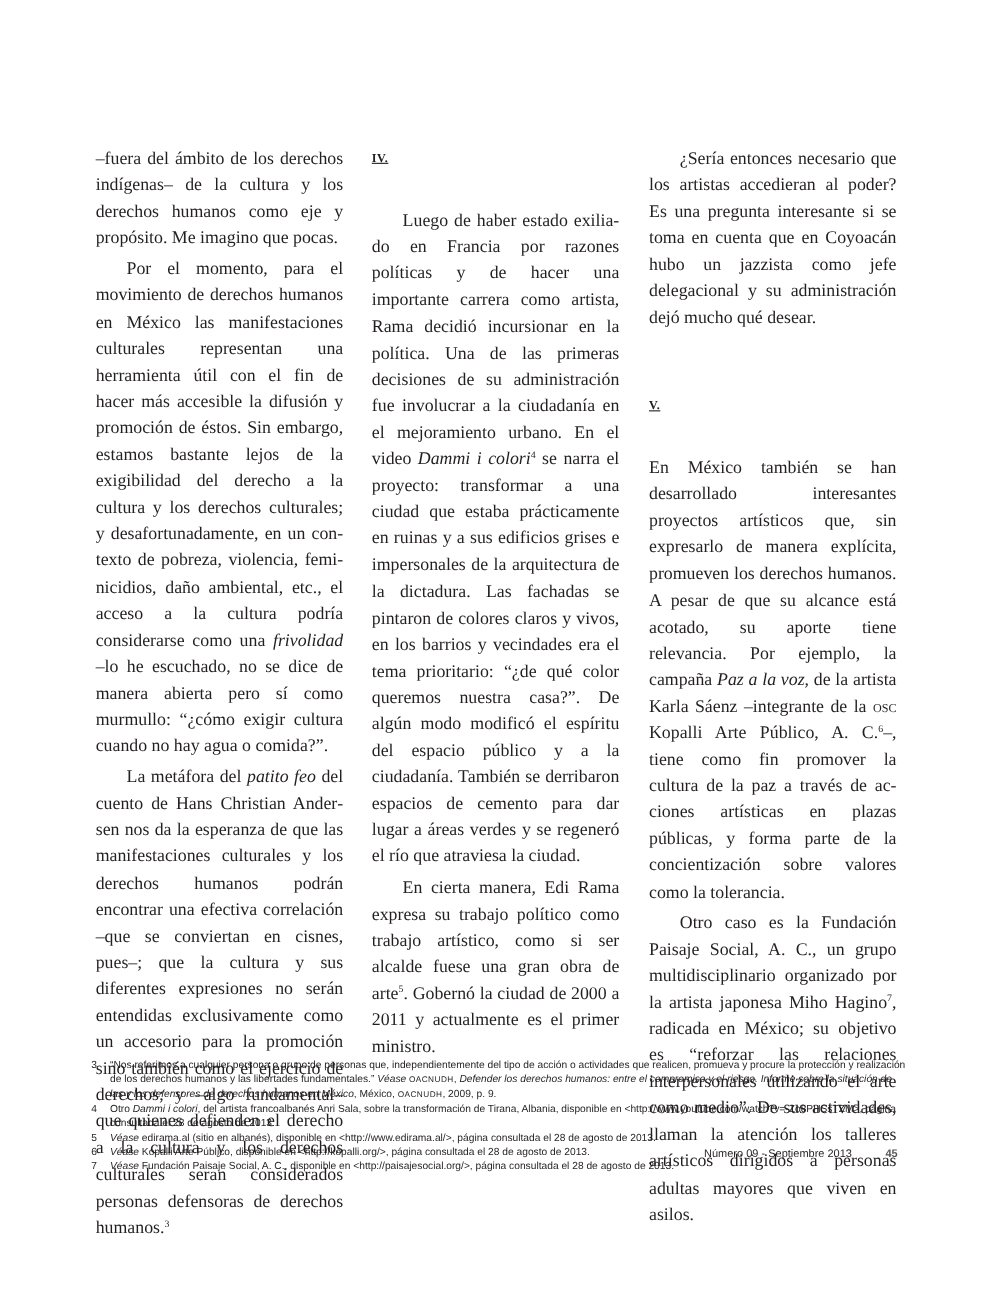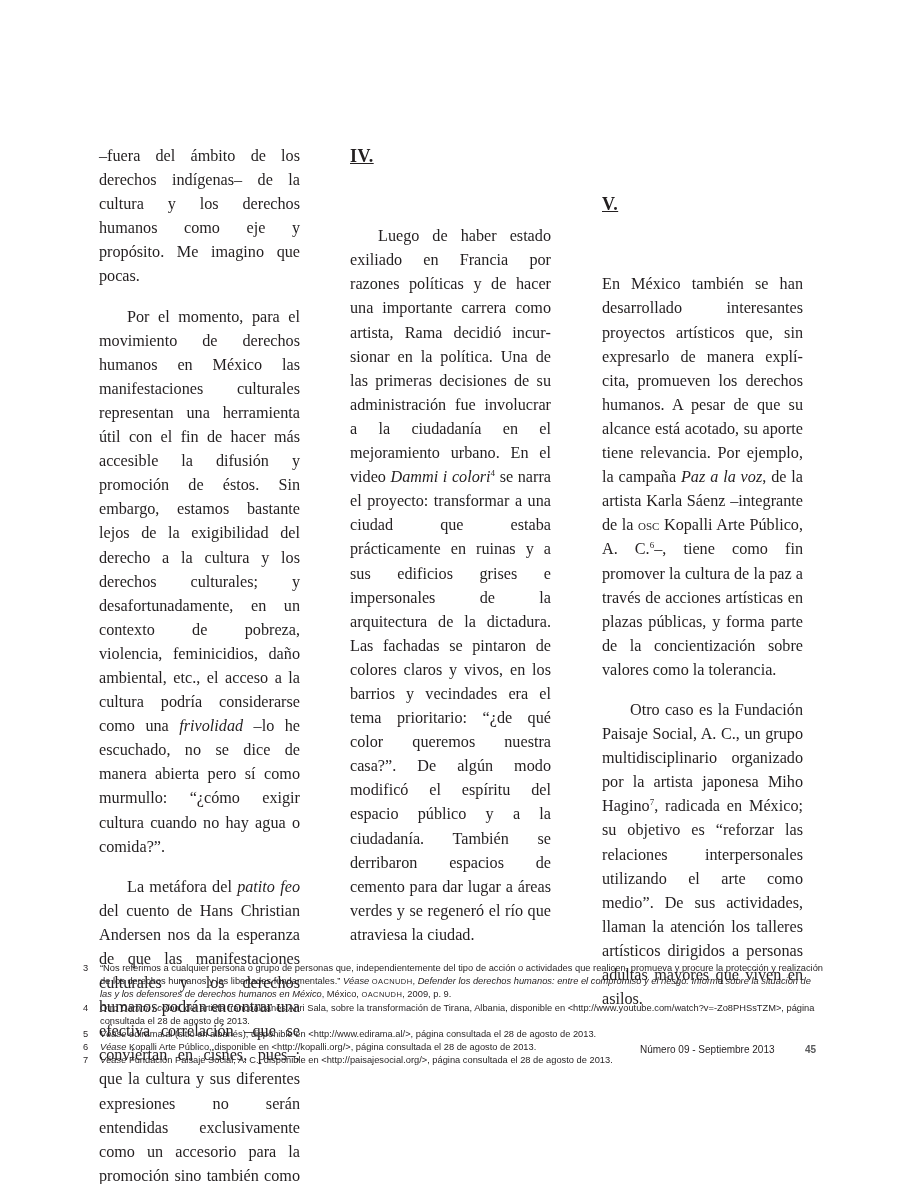--- a/index.html
+++ b/index.html
@@ -6,23 +6,23 @@
     body { width: 899px; height: 1184px; position: relative; overflow: hidden; color: #231f20; }
     .col {
       position: absolute; top: 128px; width: 233px;
       font-family: "Liberation Serif", "DejaVu Serif", serif;
       font-size: 16.2px; line-height: 24.1px; text-align: justify;
       hyphens: manual;
     }
     #col1 { left: 83px; }
     #col2 { left: 334px; }
     #col3 { left: 586px; }
-    .col p { margin: 16px; }
+    .col p { margin: 4px; }
     .col p.ind { text-indent: 28px; }
-    .sec { font-size: 18px; font-weight: bold; letter-spacing: 0.5px; height: 24.1px; margin: 0; text-decoration: underline; }
+    .sec { font-size: 11px; font-weight: bold; letter-spacing: 0.5px; height: 24.1px; margin: 0; text-decoration: underline; }
     .gap1 { height: 24.1px; }
     .gap2 { height: 48.2px; }
     sup { font-size: 9px; line-height: 0; vertical-align: 6px; }
     .sc { font-variant: small-caps; text-transform: lowercase; font-family: Liberation Serif, serif; }
     .fn-block {
       position: absolute; left: 83px; top: 962px; width: 740px;
       font-family: "Liberation Sans", "DejaVu Sans", sans-serif;
       font-size: 9.3px; line-height: 13.2px; color: #231f20;
     }
     .fn { display: flex; }
@@ -42,23 +42,25 @@
 <div class="col" id="col1">
   <p>–fuera del ámbito de los derechos in­dígenas– de la cultura y los derechos humanos como eje y propósito. Me imagino que pocas.</p>
   <p class="ind"><span>Por el momento, para el movi­miento de derechos humanos en México las manifestaciones cultu­rales representan una herramienta útil con el fin de hacer más accesi­ble la difusión y promoción de éstos. Sin embargo, estamos bastante lejos de la exigibilidad del derecho a la cultura y los derechos culturales; y desafortunadamente, en un con­texto de pobreza, violencia, femi­nicidios, daño ambiental, etc., el acceso a la cultura podría considerar­se como una </span><em>frivolidad</em><span> –lo he escu­chado, no se dice de manera abierta pero sí como murmullo: “¿cómo exigir cultura cuando no hay agua o comida?”.</span></p>
   <p class="ind"><span>La metáfora del </span><em>patito feo</em><span> del cuento de Hans Christian Ander­sen nos da la esperanza de que las manifestaciones culturales y los de­rechos humanos podrán encontrar una efectiva correlación –que se conviertan en cisnes, pues–; que la cultura y sus diferentes expresiones no serán entendidas exclusivamente como un accesorio para la promo­ción sino también como el ejercicio de derechos; y –algo fundamental– que quienes defienden el derecho a la cultura y los derechos culturales seran considerados personas defen­soras de derechos humanos.</span><sup>3</sup></p>
 </div>
 
 <div class="col" id="col2">
   <p class="sec">IV.</p>
   <div class="gap1"></div>
   <p class="ind"><span>Luego de haber estado exilia­do en Francia por razones políticas y de hacer una importante carrera como artista, Rama decidió incur­sionar en la política. Una de las primeras decisiones de su adminis­tración fue involucrar a la ciudada­nía en el mejoramiento urbano. En el video </span><em>Dammi i colori</em><sup>4</sup><span> se narra el proyecto: transformar a una ciudad que estaba prácticamente en ruinas y a sus edificios grises e impersona­les de la arquitectura de la dictadura. Las fachadas se pintaron de colores claros y vivos, en los barrios y vecin­dades era el tema prioritario: “¿de qué color queremos nuestra casa?”. De algún modo modificó el espíritu del espacio público y a la ciudadanía. También se derribaron espacios de cemento para dar lugar a áreas ver­des y se regeneró el río que atraviesa la ciudad.</span></p>
+  <p class="ind"><span>En cierta manera, Edi Rama ex­presa su trabajo político como traba­jo artístico, como si ser alcalde fuese una gran obra de arte</span><sup>5</sup><span>. Gobernó la ciudad de 2000 a 2011 y actualmen­te es el primer ministro.</span></p>
 </div>
 
 <div class="col" id="col3">
+  <p class="ind">¿Sería entonces necesario que los artistas accedieran al poder? Es una pregunta interesante si se toma en cuenta que en Coyoacán hubo un jazzista como jefe delegacional y su administración dejó mucho qué desear.</p>
   <div class="gap2"></div>
   <p class="sec">V.</p>
   <div class="gap1"></div>
   <p><span>En México también se han desarro­llado interesantes proyectos artísticos que, sin expresarlo de manera explí­cita, promueven los derechos huma­nos. A pesar de que su alcance está acotado, su aporte tiene relevancia. Por ejemplo, la campaña </span><em>Paz a la voz</em><span>, de la artista Karla Sáenz –inte­grante de la </span><span class="sc">OSC</span><span> Kopalli Arte Públi­co, A. C.</span><sup>6</sup><span>–, tiene como fin promover la cultura de la paz a través de ac­ciones artísticas en plazas públicas, y forma parte de la concientización sobre valores como la tolerancia.</span></p>
   <p class="ind"><span>Otro caso es la Fundación Paisa­je Social, A. C., un grupo multidis­ciplinario organizado por la artista japonesa Miho Hagino</span><sup>7</sup><span>, radicada en México; su objetivo es “reforzar las relaciones interpersonales utilizando el arte como medio”. De sus activi­dades, llaman la atención los talleres artísticos dirigidos a personas adultas mayores que viven en asilos.</span></p>
 </div>
 
 <div class="fn-block">
   <div class="fn">
     <span class="fn-num">3</span>

